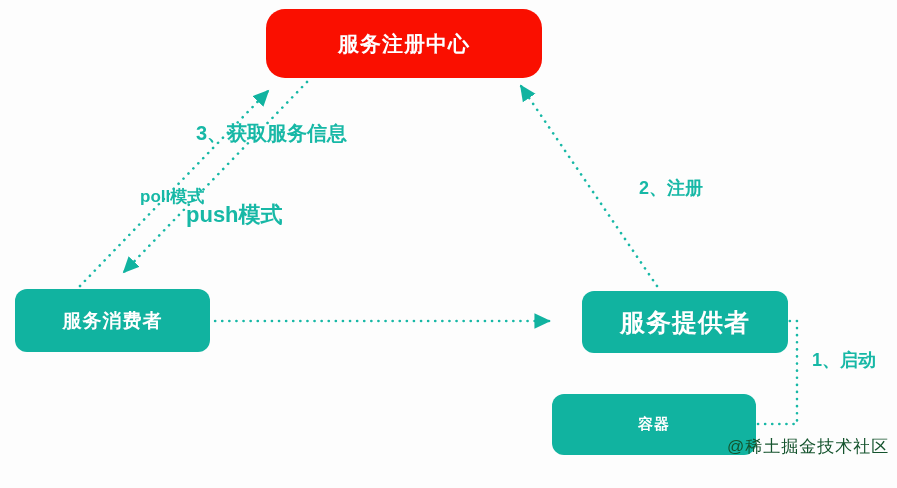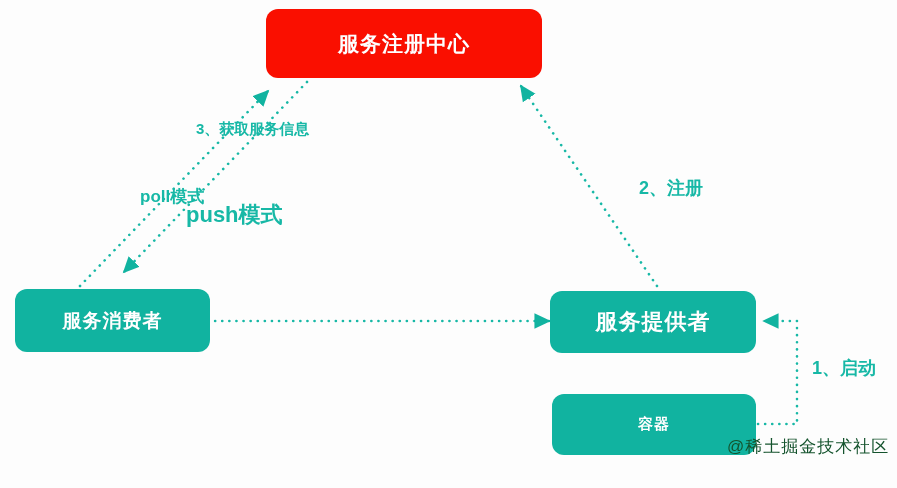--- a/index.html
+++ b/index.html
@@ -38,60 +38,60 @@
     letter-spacing: 1px;
     box-sizing: border-box;
     text-shadow: 0 0 1px rgba(0,0,0,0.08);
   }
   .node-registry {
     left: 266px;
     top: 9px;
     width: 276px;
     height: 69px;
     background: #fa0f00;
-    border-radius: 12px;
+    border-radius: 19px;
     font-size: 21px;
   }
   .node-consumer {
     left: 15px;
     top: 289px;
     width: 195px;
     height: 63px;
     background: #11b3a0;
     border-radius: 12px;
     font-size: 19px;
   }
   .node-provider {
-    left: 550px;
+    left: 582px;
     top: 291px;
     width: 206px;
     height: 62px;
     background: #11b3a0;
     border-radius: 12px;
-    font-size: 22px;
+    font-size: 25px;
   }
   .node-container {
     left: 552px;
     top: 394px;
     width: 204px;
     height: 61px;
     background: #11b3a0;
     border-radius: 12px;
     font-size: 15px;
   }
   .edge-label {
     position: absolute;
     color: #17b8a6;
     font-weight: bold;
     white-space: nowrap;
   }
   .lbl-fetch {
     left: 196px;
     top: 120px;
-    font-size: 15px;
+    font-size: 20px;
   }
   .lbl-poll {
     left: 96px;
     top: 185px;
     font-size: 17px;
     margin-left: 44px;
   }
   .lbl-push {
     left: 186px;
     top: 200px;
@@ -102,21 +102,21 @@
     top: 176px;
     font-size: 18px;
   }
   .lbl-invoke {
     left: 310px;
     top: 287px;
     font-size: 18px;
   }
   .lbl-startup {
     left: 812px;
-    top: 356px;
+    top: 348px;
     font-size: 18px;
   }
   .watermark {
     position: absolute;
     left: 727px;
     top: 435px;
     font-size: 17px;
     color: #14532d;
     letter-spacing: 1px;
     white-space: nowrap;

